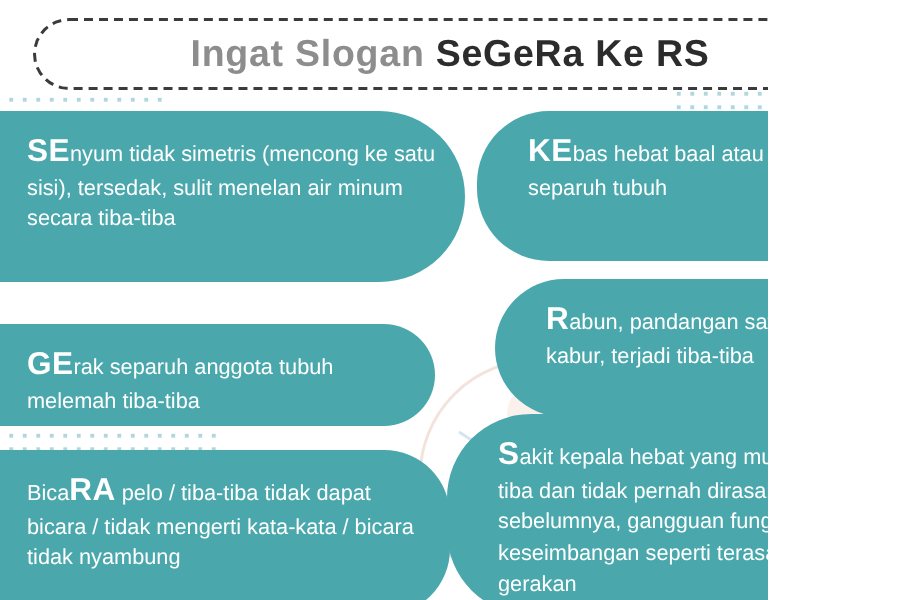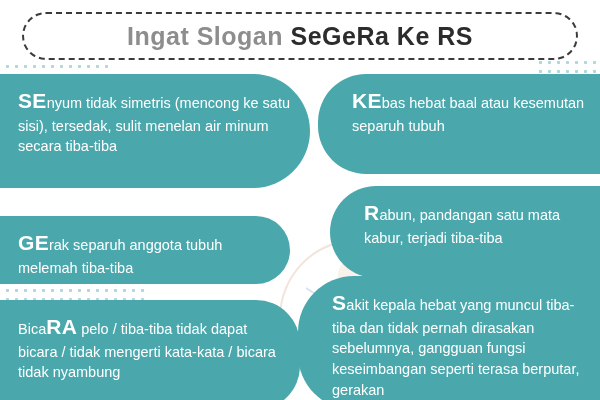--- a/index.html
+++ b/index.html
@@ -4,21 +4,21 @@
 <style>
   * { box-sizing: border-box; margin: 0; padding: 0; }
   html, body {
     width: 600px; height: 400px;
     overflow: hidden;
     background: #ffffff;
     font-family: "Liberation Sans", sans-serif;
   }
   #page {
     position: relative;
-    width: 600px; height: 400px;
+    width: 512px; height: 400px;
     background: #ffffff;
     overflow: hidden;
   }
 
   
   .dots {
     position: absolute;
     background-image: radial-gradient(#6fb7c0 1.4px, transparent 1.5px);
     background-size: 9px 9px;
     opacity: .55;

